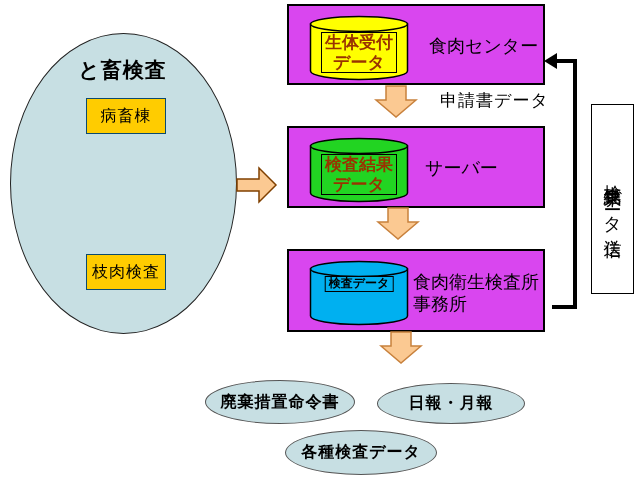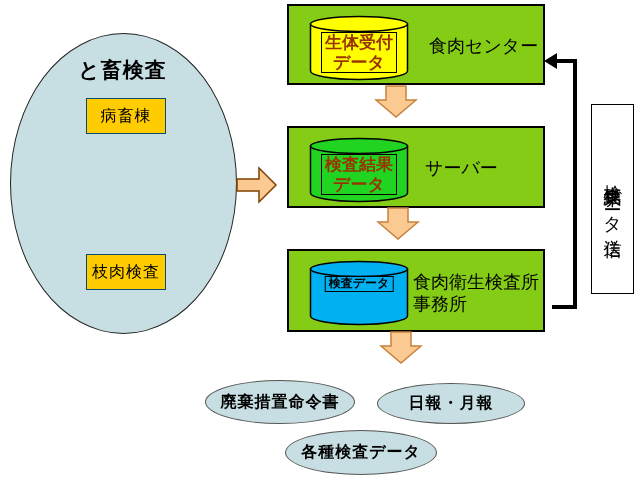--- a/index.html
+++ b/index.html
@@ -19,21 +19,21 @@
   }
   .process-box{
     position:absolute;left:86px;width:78px;height:34px;
     background:#ffcc00;border:1px solid #0c4a6e;
     display:flex;align-items:center;justify-content:center;
     font-size:16px;letter-spacing:1px;
   }
   
   .node-box{
     position:absolute;left:287px;width:254px;
-    background:#84cc16;border:2px solid #000;
+    background:#d946ef;border:2px solid #000;
   }
   .node-label{
     position:absolute;font-size:18px;line-height:1.2;white-space:pre-line;
     letter-spacing:0px;
   }
   .cyl{position:absolute;left:20px;top:9px;}
   .cyl-label{
     position:absolute;left:70px;transform:translateX(-50%);
     border:1px solid #000;padding:0 3px;text-align:center;
     font-size:17px;font-weight:bold;line-height:1.15;white-space:pre-line;
@@ -82,20 +82,21 @@
       <ellipse cx="50" cy="9" rx="48.5" ry="7.5" stroke="#000" stroke-width="1.5" fill="#ffff00"></ellipse>
     </svg>
     <div class="cyl-label red bg-yellow" style="top:26px;">生体受付
 データ</div>
     <div class="node-label" style="left:140px;top:29px;">食肉センター</div>
   </div>
 
   <svg class="arrow" style="left:374px;top:85px;" width="44" height="34">
     <polygon points="12,1 32,1 32,15 42,15 22,32 2,15 12,15" stroke="#c8813c" stroke-width="1.5" fill="#fbc992"></polygon>
   </svg>
+  <div class="arrow-label" style="left:440px;top:89px;">申請書データ</div>
 
   <div class="node-box" style="top:126px;height:78px;">
     <svg class="cyl" width="100" height="66" viewBox="0 0 100 66">
       <path d="M1.5 9 V56 A48.5 8.5 0 0 0 98.5 56 V9 Z" stroke="#000" stroke-width="1.5" fill="#22d422"></path>
       <ellipse cx="50" cy="9" rx="48.5" ry="7.5" stroke="#000" stroke-width="1.5" fill="#22d422"></ellipse>
     </svg>
     <div class="cyl-label red bg-green" style="top:26px;">検査結果
 データ</div>
     <div class="node-label" style="left:136px;top:29px;">サーバー</div>
   </div>

